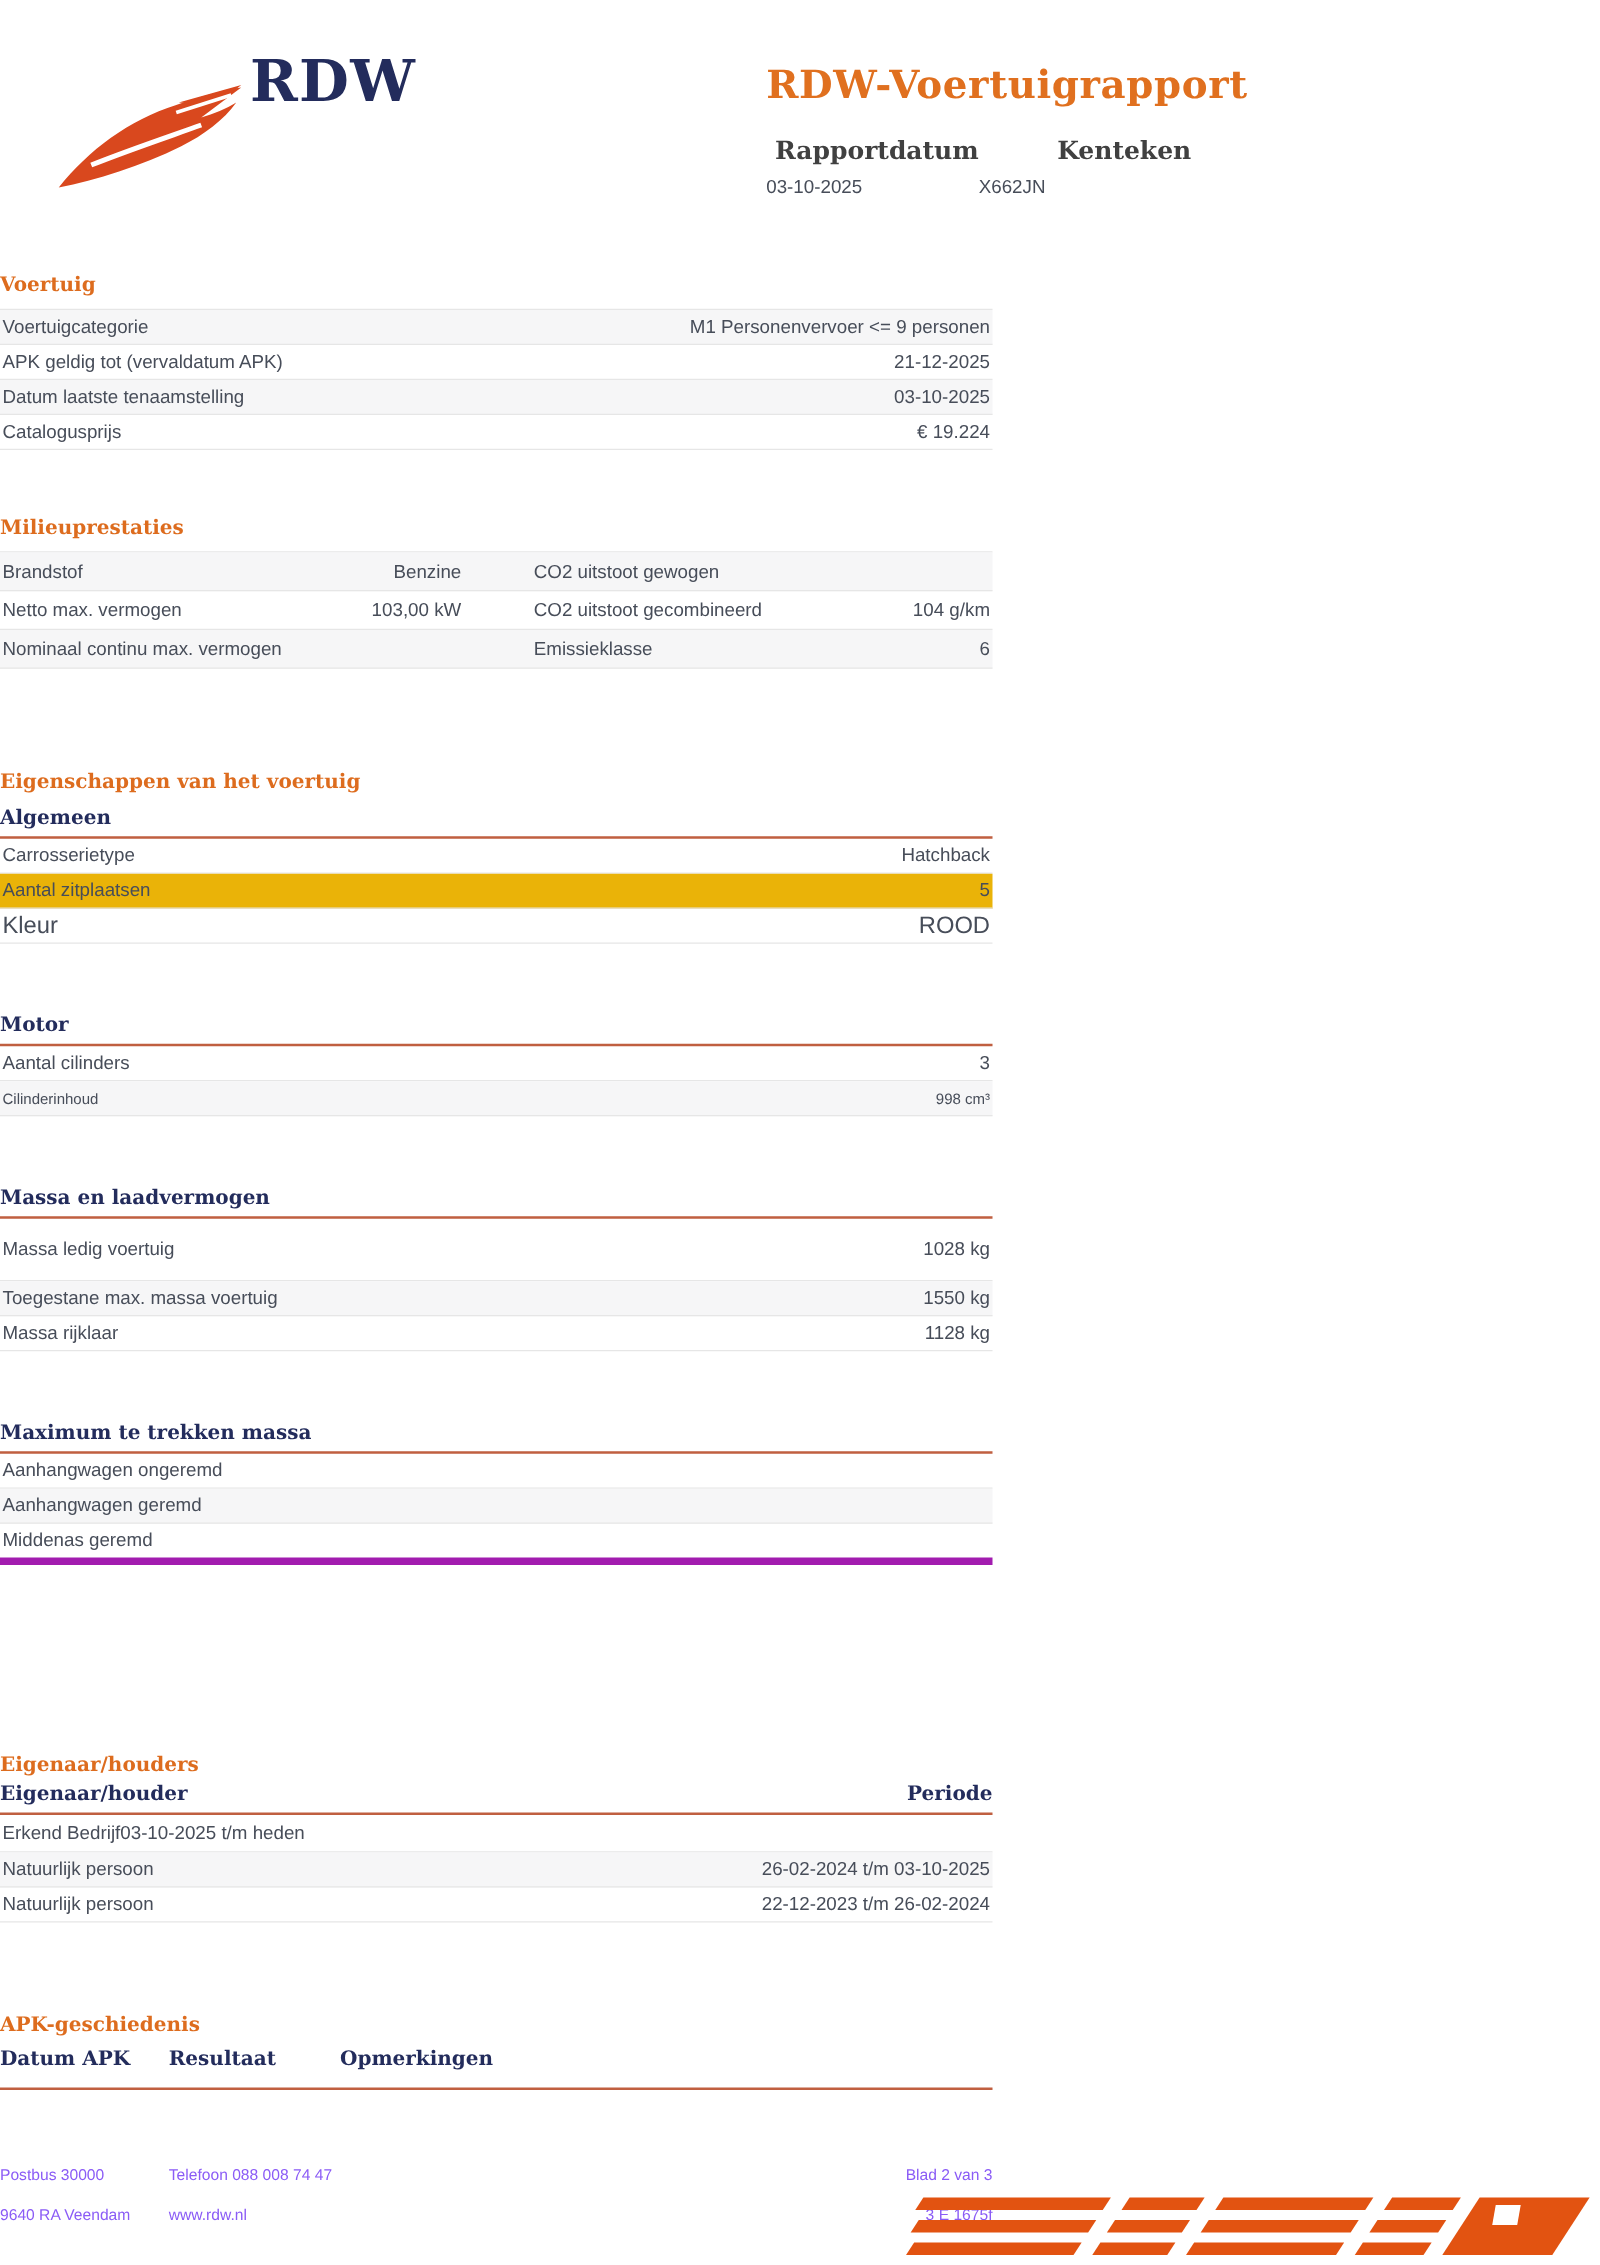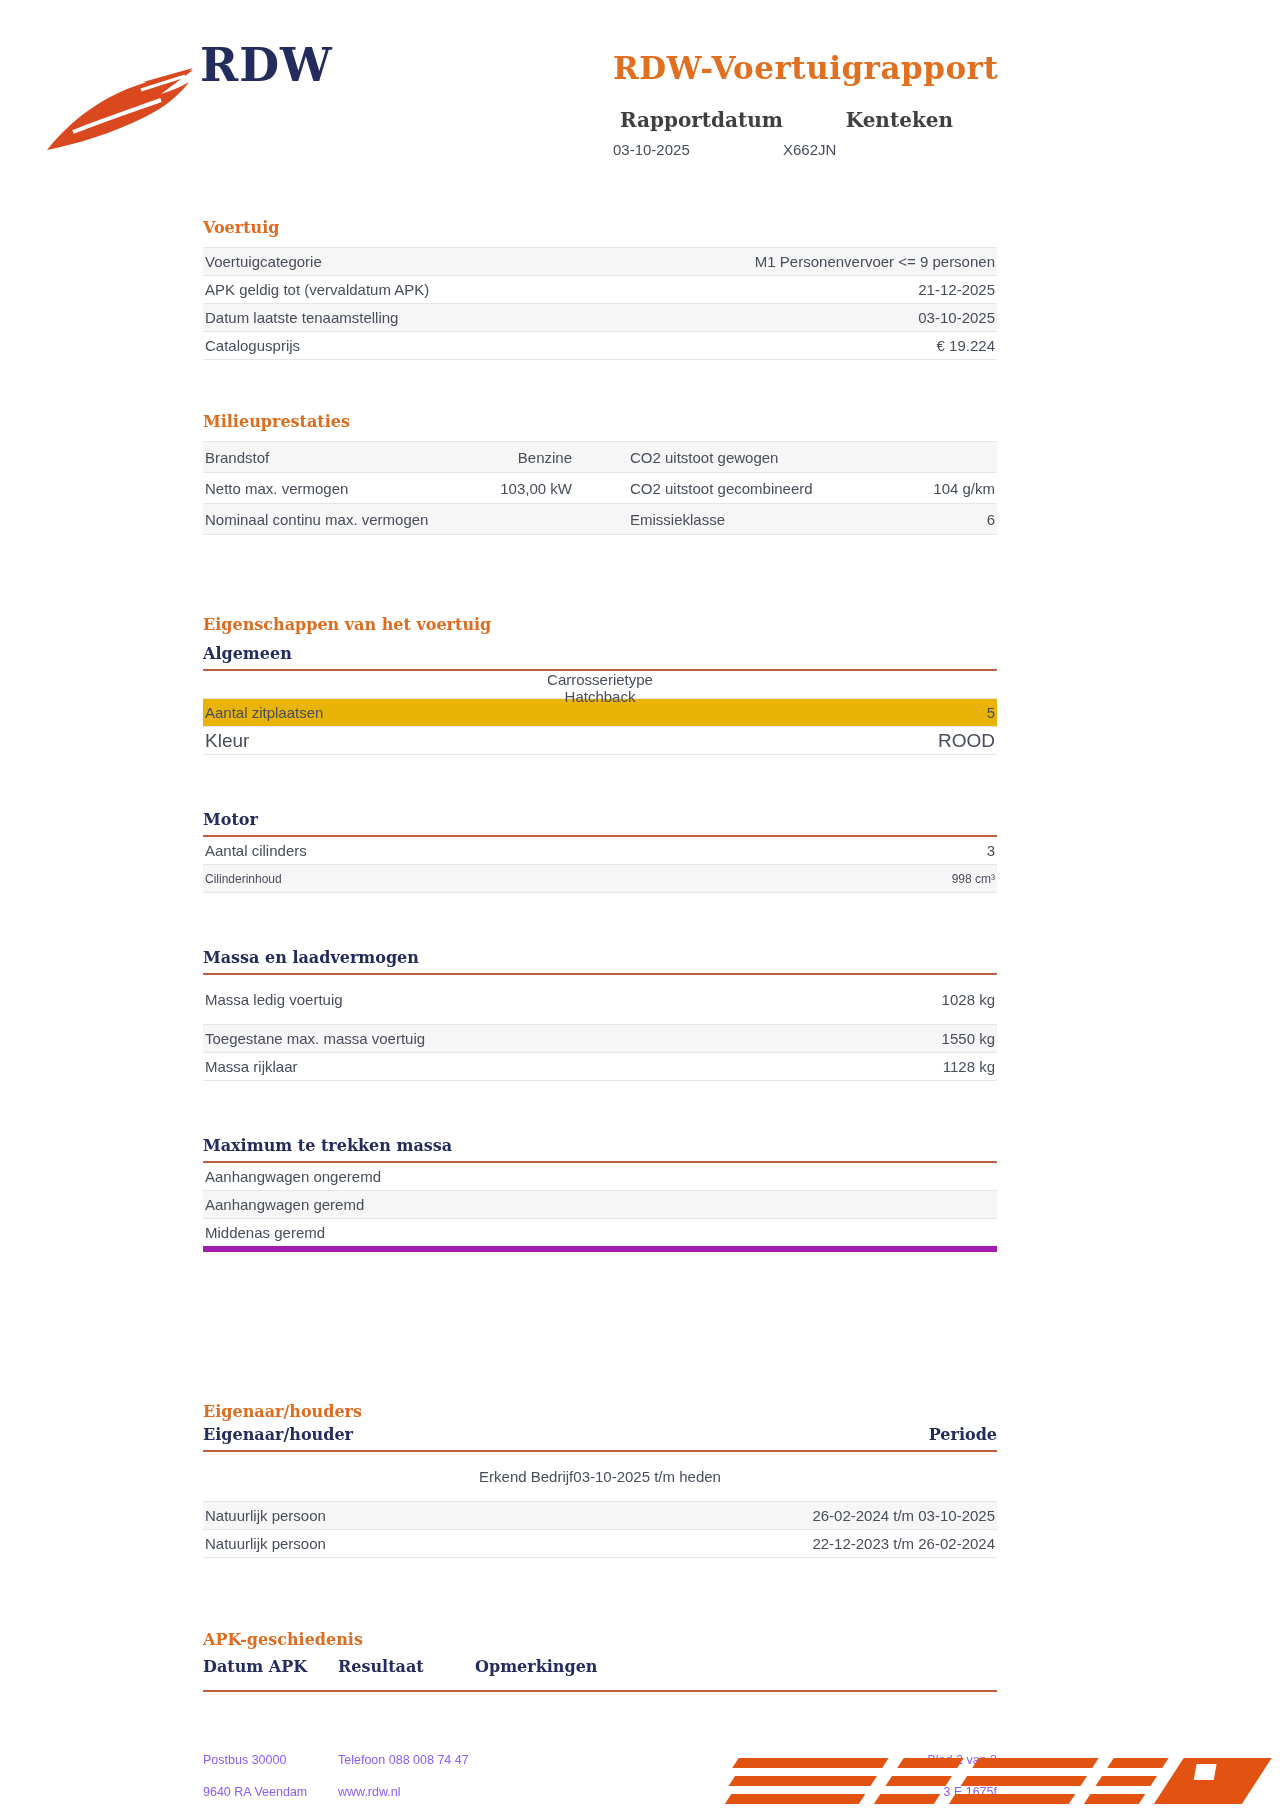--- a/index.html
+++ b/index.html
@@ -25,21 +25,21 @@
     font-size:31px;color:#e0701f;letter-spacing:0.5px;white-space:nowrap;
   }
   .meta-row{display:flex;margin-top:22px;}
   .meta-col{width:170px;}
   .meta-label{
     font-family:"DejaVu Serif", serif;font-weight:bold;
     font-size:20px;color:#404040;text-align:right;
   }
   .meta-value{margin-top:9px;font-size:15px;color:#474d59;}
   
-  .content{margin-left:203px;width:794px;}
+  .content{width:794px;}
   .sec-heading{
     margin:0 0 10px 0;
     font-family:"DejaVu Serif", serif;font-weight:bold;
     font-size:16px;color:#dd6c1e;
   }
   .sub-heading{
     margin:0 0 6px 0;
     font-family:"DejaVu Serif", serif;font-weight:bold;
     font-size:16px;color:#232c5c;
   }
@@ -161,21 +161,21 @@
       </div>
     </section>
 
     <section id="sec-eigenschappen">
       <h2 class="sec-heading">Eigenschappen van het voertuig</h2>
 
       <div class="subsection">
         <h3 class="sub-heading">Algemeen</h3>
         <div class="rule"></div>
         <div>
-          <div class="row table-row-flat" style="display:flex;justify-content:space-between;align-items:center;height:27px;border-bottom:1px solid #e6e6e6;font-size:15px;padding:0 2px;flex-direction:column;">
+          <div class="row table-row-flat" style="display:flex;justify-content:space-between;align-items:center;height:27px;border-bottom:1px solid #e6e6e6;font-size:15px;padding:0 2px;">
             <span>Carrosserietype</span>
             <span class="val">Hatchback</span>
           </div>
           <div style="display:flex;justify-content:space-between;align-items:center;height:27px;border-bottom:1px solid #e6e6e6;font-size:15px;padding:0 2px;background:#eab308;">
             <span>Aantal zitplaatsen</span>
             <span class="val">5</span>
           </div>
           <div style="display:flex;justify-content:space-between;align-items:center;height:27px;border-bottom:1px solid #e6e6e6;font-size:19px;padding:0 2px;">
             <span>Kleur</span>
             <span class="val">ROOD</span>
@@ -238,21 +238,21 @@
     </section>
 
     <section id="sec-eigenaar">
       <h2 class="sec-heading" style="margin-bottom:4px;">Eigenaar/houders</h2>
       <div class="owner-head">
         <h3 class="sub-heading">Eigenaar/houder</h3>
         <h3 class="sub-heading">Periode</h3>
       </div>
       <div class="rule"></div>
       <div>
-        <div style="display:flex;justify-content:center;align-items:center;height:27px;border-bottom:1px solid #e6e6e6;font-size:15px;padding:11px 2px;">
+        <div style="display:flex;justify-content:flex-start;align-items:center;height:27px;border-bottom:1px solid #e6e6e6;font-size:15px;padding:1px 2px;">
           <span>Erkend Bedrijf</span>
           <span class="val">03-10-2025 t/m heden</span>
         </div>
         <div style="display:flex;justify-content:space-between;align-items:center;height:27px;border-bottom:1px solid #e6e6e6;font-size:15px;padding:0 2px;background:#f6f6f7;">
           <span>Natuurlijk persoon</span>
           <span class="val">26-02-2024 t/m 03-10-2025</span>
         </div>
         <div style="display:flex;justify-content:space-between;align-items:center;height:27px;border-bottom:1px solid #e6e6e6;font-size:15px;padding:0 2px;">
           <span>Natuurlijk persoon</span>
           <span class="val">22-12-2023 t/m 26-02-2024</span>

